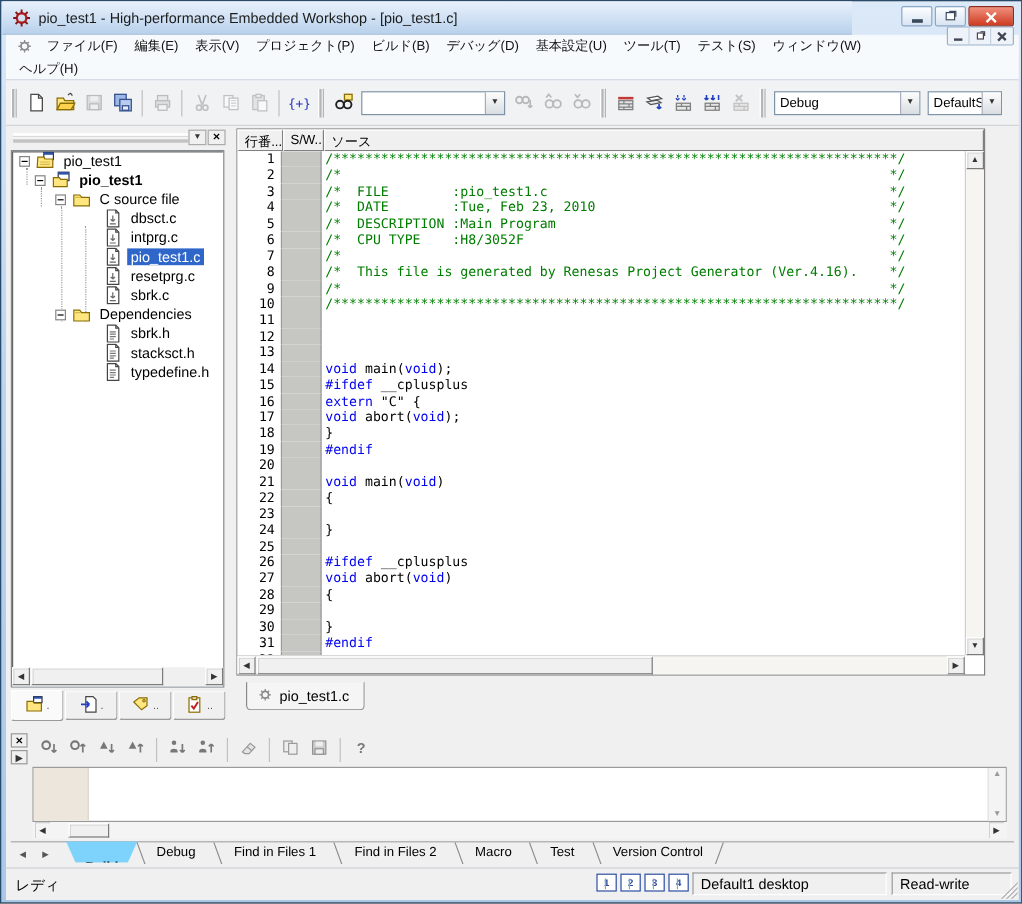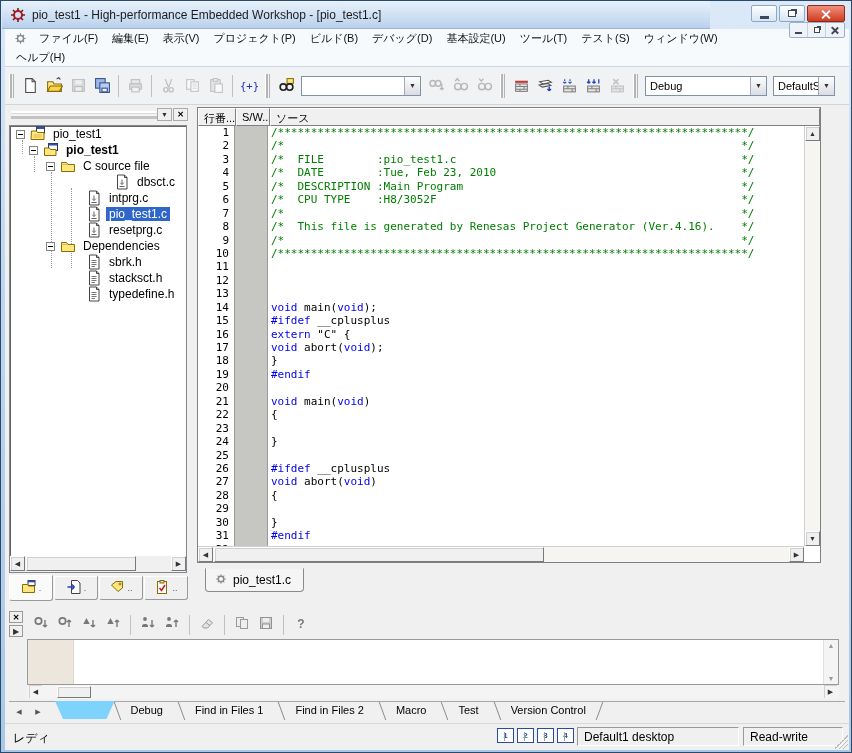--- a/index.html
+++ b/index.html
@@ -413,21 +413,21 @@
       <div class="tree-row" style="padding-left: 36px;">
         <span class="exp"></span>
         <span class="ticon">
           <svg viewBox="0 0 16 16">
             <path d="M1.5 4.5h5l1.5 2h6.5v7h-13z" fill="#ffe680" stroke="#8a6d00"></path>
             <path d="M1.5 6.5h6" stroke="#d9b94c"></path>
           </svg>
         </span>
         <span class="lbl">C source file</span>
       </div>
-      <div class="tree-row" style="padding-left: 104px;">
+      <div class="tree-row" style="padding-left: 76px;">
         <span class="ticon">
           <svg viewBox="0 0 16 16">
             <path d="M3.5 1h7l2.5 2.5V15h-9.5z" fill="#fff" stroke="#444"></path>
             <path d="M10.5 1v2.5h2.5" fill="none" stroke="#444"></path>
             <path d="M8 5.5v5M8 10.5L6.2 8.7M8 10.5l1.8-1.8M5.5 12.5h5" stroke="#666" fill="none"></path>
           </svg>
         </span>
         <span class="lbl">dbsct.c</span>
       </div>
       <div class="tree-row" style="padding-left: 76px;">
@@ -452,20 +452,30 @@
       </div>
       <div class="tree-row" style="padding-left: 76px;">
         <span class="ticon">
           <svg viewBox="0 0 16 16">
             <path d="M3.5 1h7l2.5 2.5V15h-9.5z" fill="#fff" stroke="#444"></path>
             <path d="M10.5 1v2.5h2.5" fill="none" stroke="#444"></path>
             <path d="M8 5.5v5M8 10.5L6.2 8.7M8 10.5l1.8-1.8M5.5 12.5h5" stroke="#666" fill="none"></path>
           </svg>
         </span>
         <span class="lbl">resetprg.c</span>
+      </div>
+      <div class="tree-row" style="padding-left: 76px;">
+        <span class="ticon">
+          <svg viewBox="0 0 16 16">
+            <path d="M3.5 1h7l2.5 2.5V15h-9.5z" fill="#fff" stroke="#444"></path>
+            <path d="M10.5 1v2.5h2.5" fill="none" stroke="#444"></path>
+            <path d="M8 5.5v5M8 10.5L6.2 8.7M8 10.5l1.8-1.8M5.5 12.5h5" stroke="#666" fill="none"></path>
+          </svg>
+        </span>
+        <span class="lbl">sbrk.c</span>
       </div>
       <div class="tree-row" style="padding-left: 36px;">
         <span class="exp"></span>
         <span class="ticon">
           <svg viewBox="0 0 16 16">
             <path d="M1.5 4.5h5l1.5 2h6.5v7h-13z" fill="#ffe680" stroke="#8a6d00"></path>
             <path d="M1.5 6.5h6" stroke="#d9b94c"></path>
           </svg>
         </span>
         <span class="lbl">Dependencies</span>

